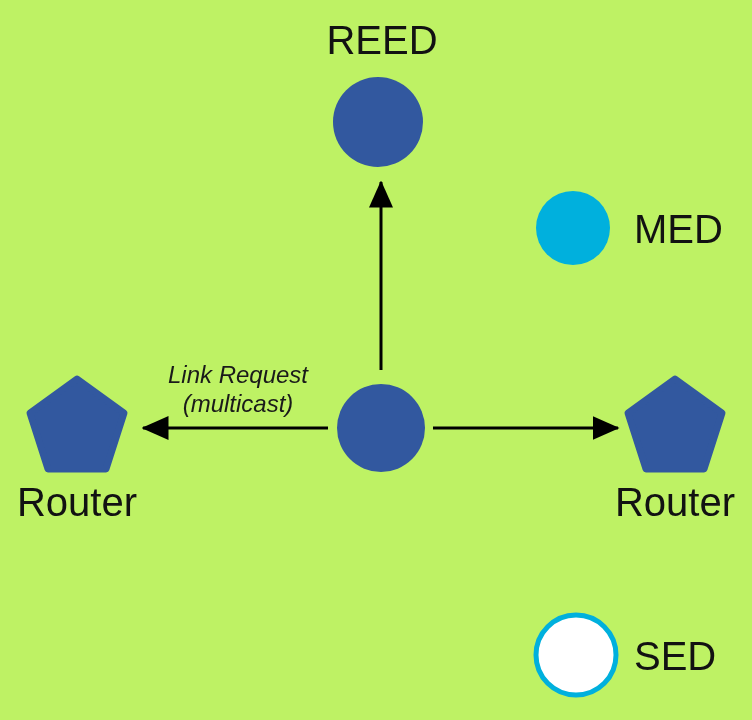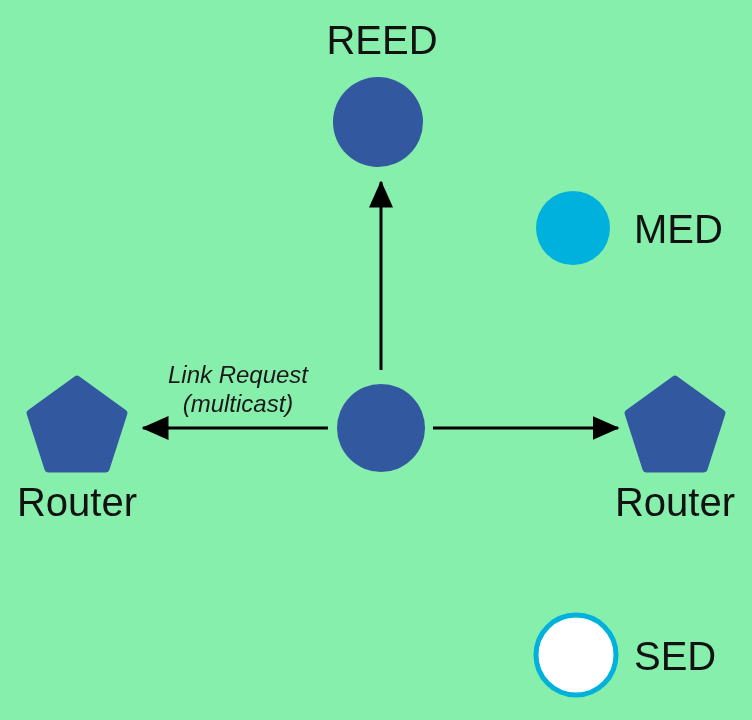--- a/index.html
+++ b/index.html
@@ -11,21 +11,21 @@
   body {
     font-family: "Liberation Sans", sans-serif;
     width: 752px;
     height: 720px;
     overflow: hidden;
   }
   #diagram-root {
     position: relative;
     width: 752px;
     height: 720px;
-    background: #86efac;
+    background: #bef264;
   }
   #diagram-svg {
     position: absolute;
     top: 0;
     left: 0;
     width: 752px;
     height: 720px;
     display: block;
   }
   .node-label {

